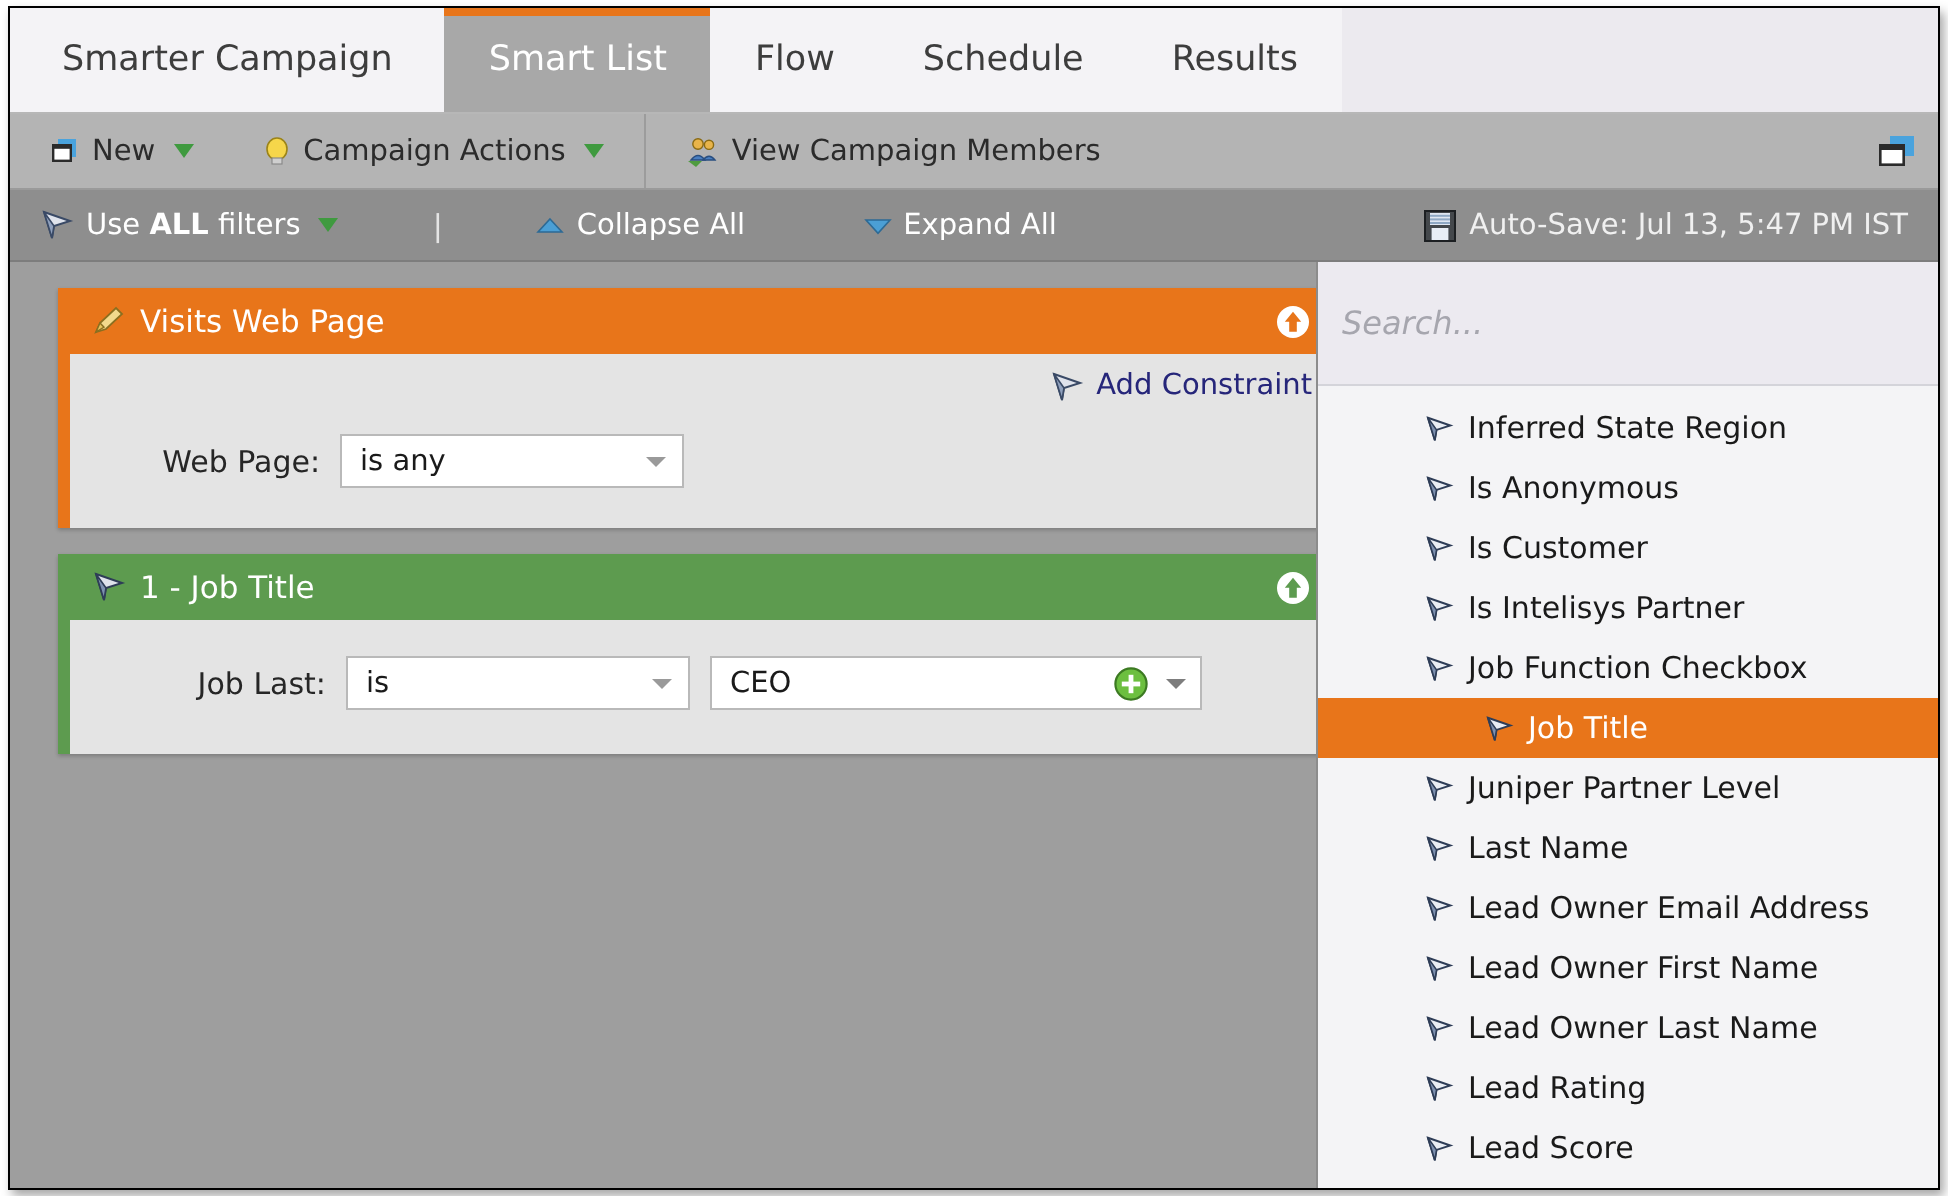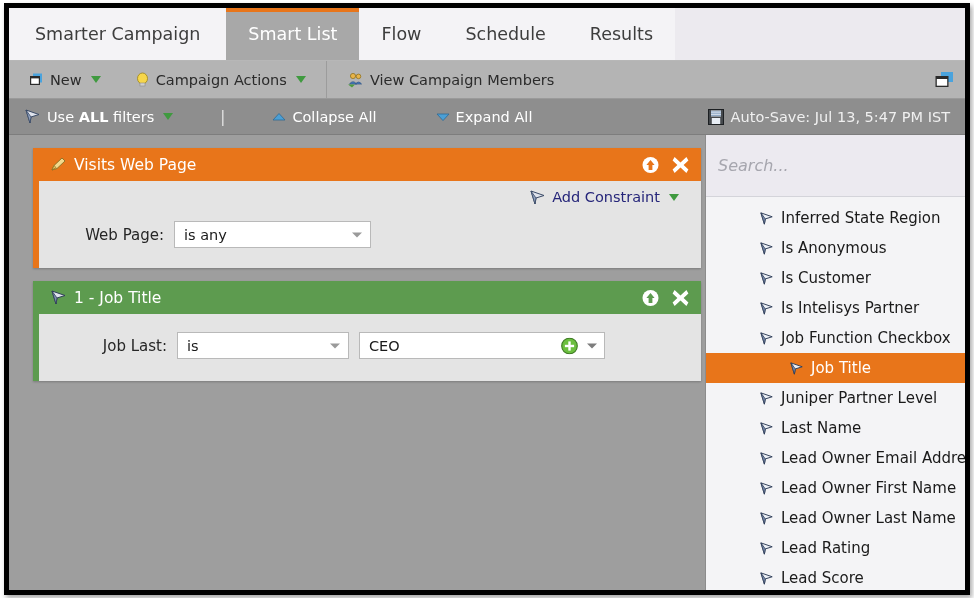--- a/index.html
+++ b/index.html
@@ -8,21 +8,21 @@
     width:974px; height:598px;
     font-family:"DejaVu Sans","Liberation Sans",sans-serif;
     overflow:hidden;
     position:relative;
   }
 
   .app{
     position:absolute; left:4px; top:3px;
     width:966px; height:592px;
     background:#1d4ed8;
-    border:5px solid #000000;
+    border:1px solid #000000;
     overflow:hidden;
     box-shadow:2px 3px 5px rgba(0,0,0,0.35);
   }
 
   
   .tabstrip{
     position:relative;
     height:53px;
     background:#eceaef;
     border-bottom:1px solid #b7b7b7;
@@ -181,21 +181,21 @@
     cursor:pointer;
     white-space:nowrap;
   }
   .select .arw{
     position:absolute; right:8px; top:50%; transform:translateY(-50%);
     width:0;height:0;
     border-left:5px solid transparent;
     border-right:5px solid transparent;
     border-top:5px solid #9a9a9a;
   }
-  .sel-webpage{ width:197px; }
+  .sel-webpage{ width:172px; }
   .sel-jobtitle-op{ width:172px; }
   .valuebox{
     position:relative;
     width:246px; height:27px;
     background:#ffffff;
     border:1px solid #b9b9b9;
     display:flex; align-items:center;
     padding:0 44px 0 9px;
     font-size:14.5px; color:#1a1a1a;
     cursor:text;
@@ -207,21 +207,21 @@
     position:absolute; right:7px; top:50%; transform:translateY(-50%);
     width:0;height:0;
     border-left:5px solid transparent;
     border-right:5px solid transparent;
     border-top:5px solid #7d7d7d;
   }
 
   
   .sidebar{
     position:absolute; right:0; top:0;
-    width:260px; height:100%;
+    width:311px; height:100%;
     background:#f4f4f6;
     border-left:1px solid #8c8c8c;
     display:flex; flex-direction:column;
     overflow:hidden;
   }
   .searchwrap{
     height:62px;
     background:#eceaf0;
     border-bottom:1px solid #d4d4da;
     display:flex; align-items:center;

